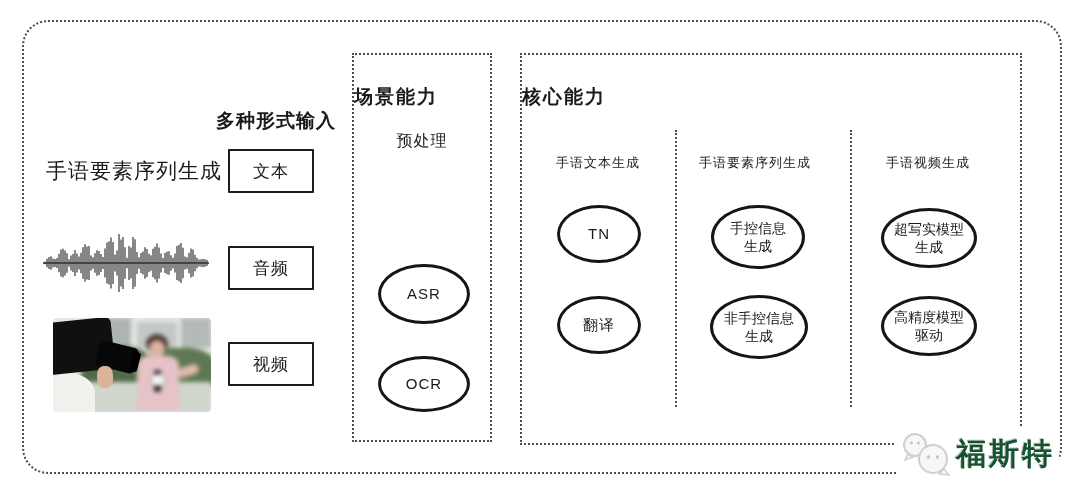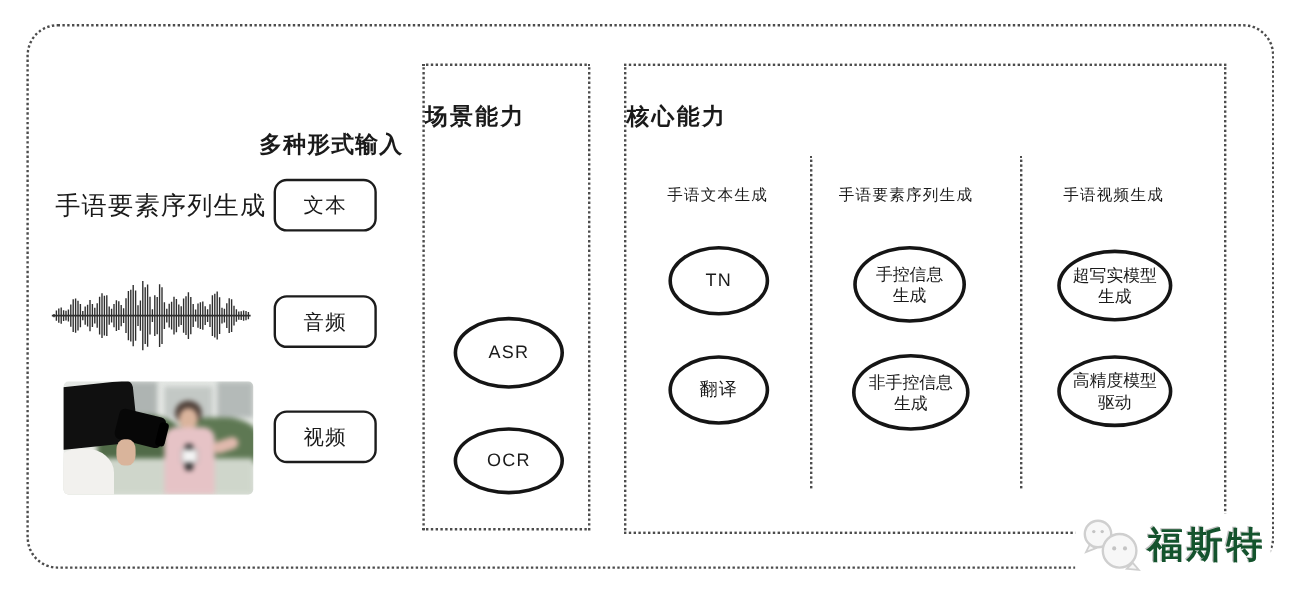--- a/index.html
+++ b/index.html
@@ -11,21 +11,21 @@
   
   .outer-frame{
     left:22px;top:20px;width:1040px;height:454px;box-sizing:border-box;
     border:2px dotted #4c4c4c;border-radius:26px;
   }
   
   .input-header{left:216px;top:108px;font-size:19px;font-weight:bold;letter-spacing:1px;}
   .input-sentence{left:46px;top:157px;font-size:21px;letter-spacing:1px;}
   .io-box{
     width:86px;height:44px;box-sizing:border-box;background:#fff;
-    border:2px solid #1c1c1c;border-radius:11px;
+    border:2px solid #1c1c1c;border-radius:1px;
     display:flex;align-items:center;justify-content:center;
     font-size:17px;letter-spacing:1px;
   }
   .io-box.text{left:228px;top:149px;}
   .io-box.audio{left:228px;top:246px;}
   .io-box.video{left:228px;top:342px;}
   .waveform{left:43px;top:229px;}
   
   .video-thumb{
     left:53px;top:318px;width:158px;height:94px;border-radius:4px;overflow:hidden;
@@ -211,20 +211,21 @@
   <div class="vt-shooter-shirt"></div>
   <div class="vt-hand"></div>
 </div>
 
 <div class="abs io-box text">文本</div>
 <div class="abs io-box audio">音频</div>
 <div class="abs io-box video">视频</div>
 
 <div class="abs cap-box scene-box">
   <div class="box-title">场景能力</div>
+  <div class="scene-subtitle">预处理</div>
   <div class="node n-asr">ASR</div>
   <div class="node n-ocr">OCR</div>
 </div>
 
 <div class="abs cap-box core-box">
   <div class="box-title">核心能力</div>
 
   <div class="vsep s1"></div>
   <div class="vsep s2"></div>
 

